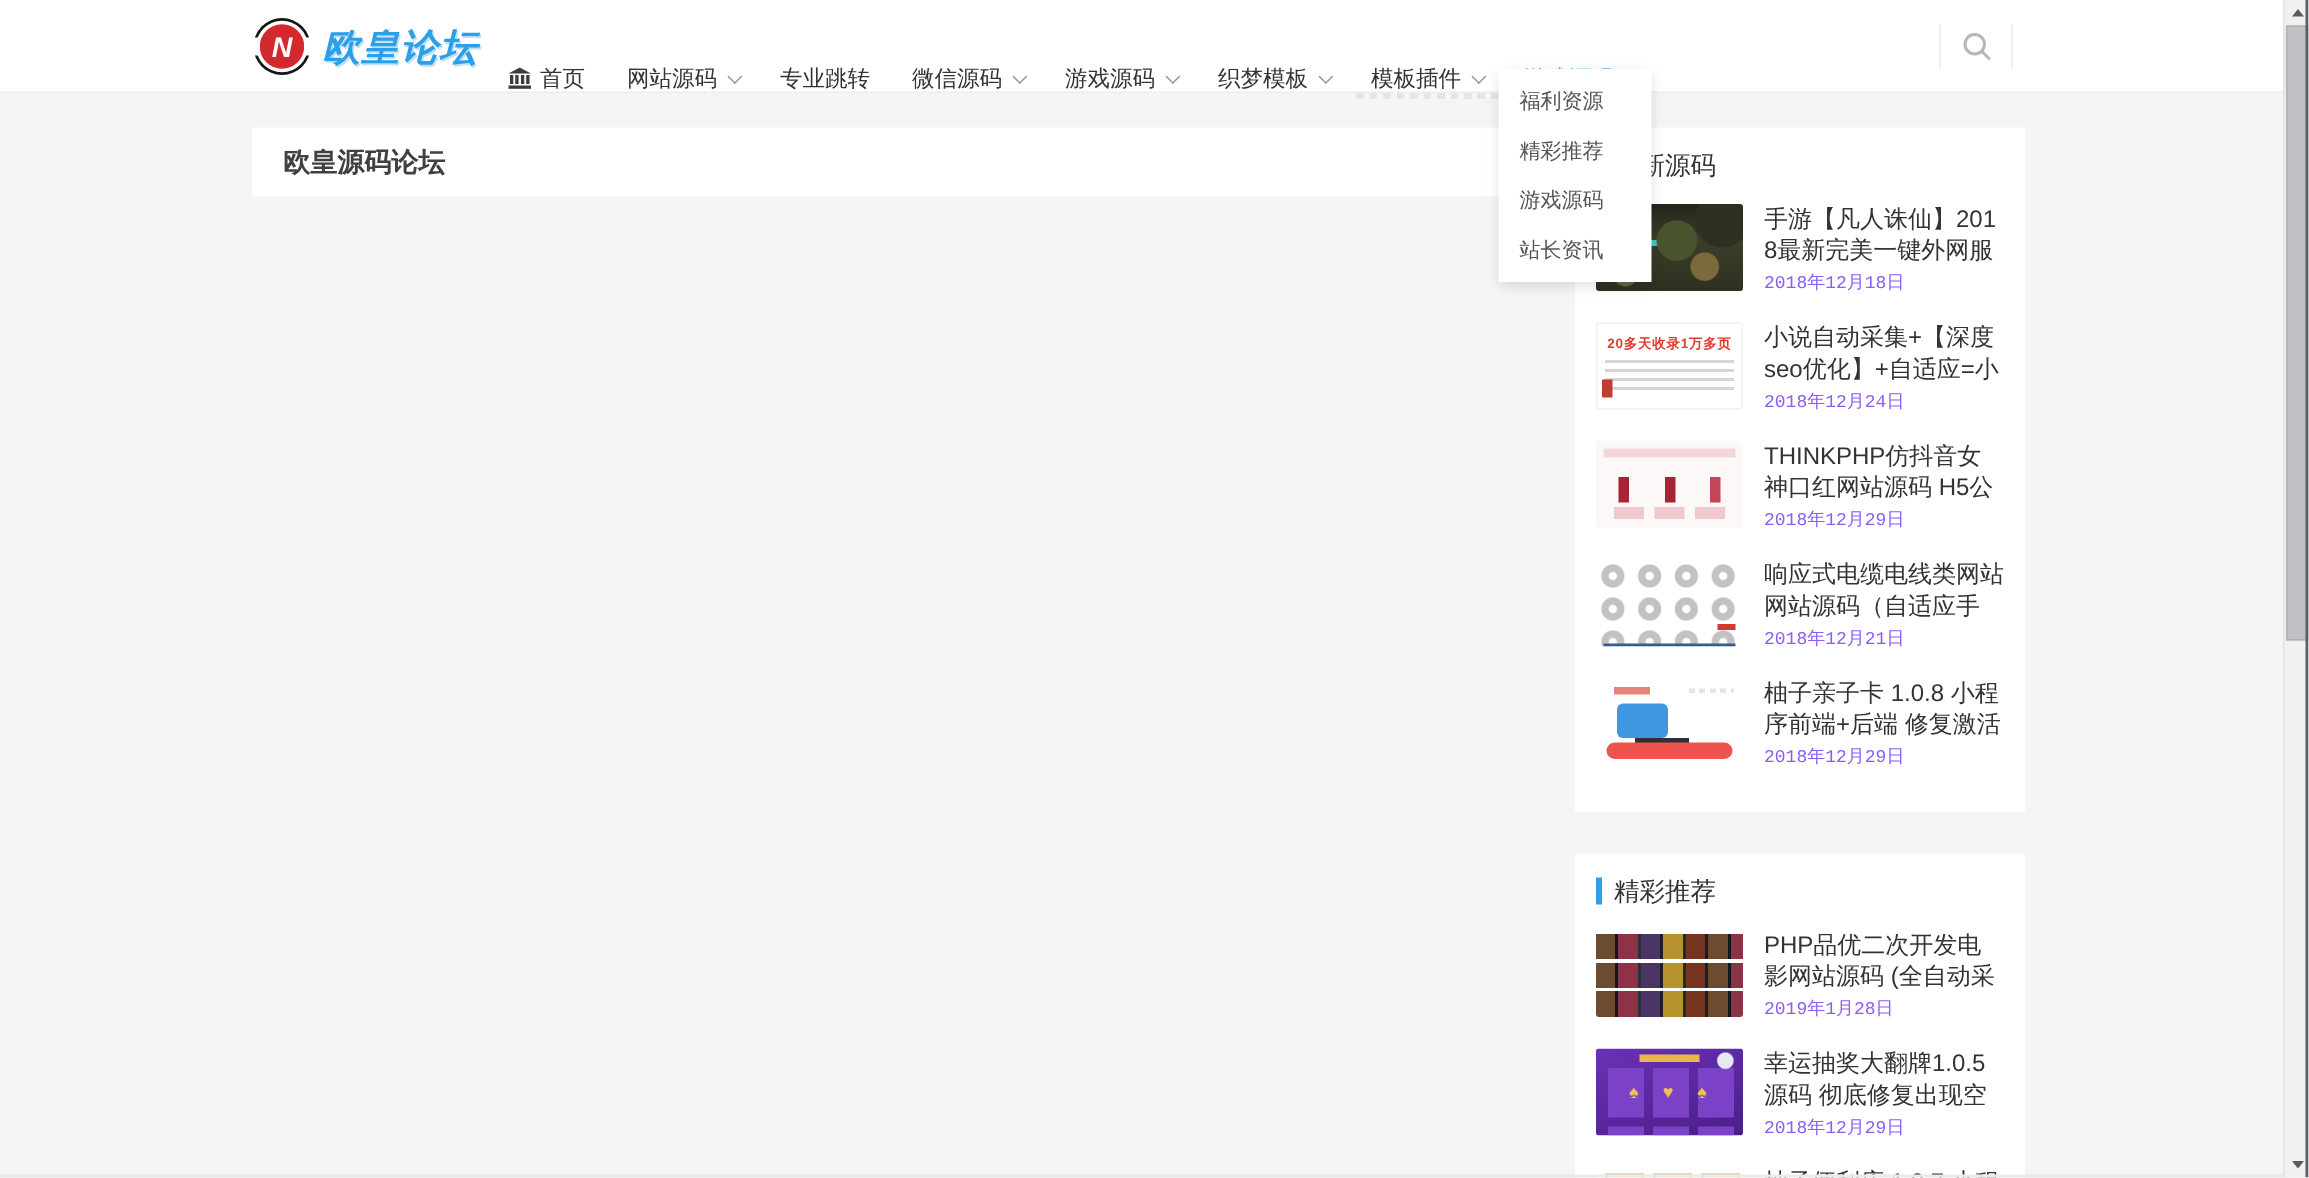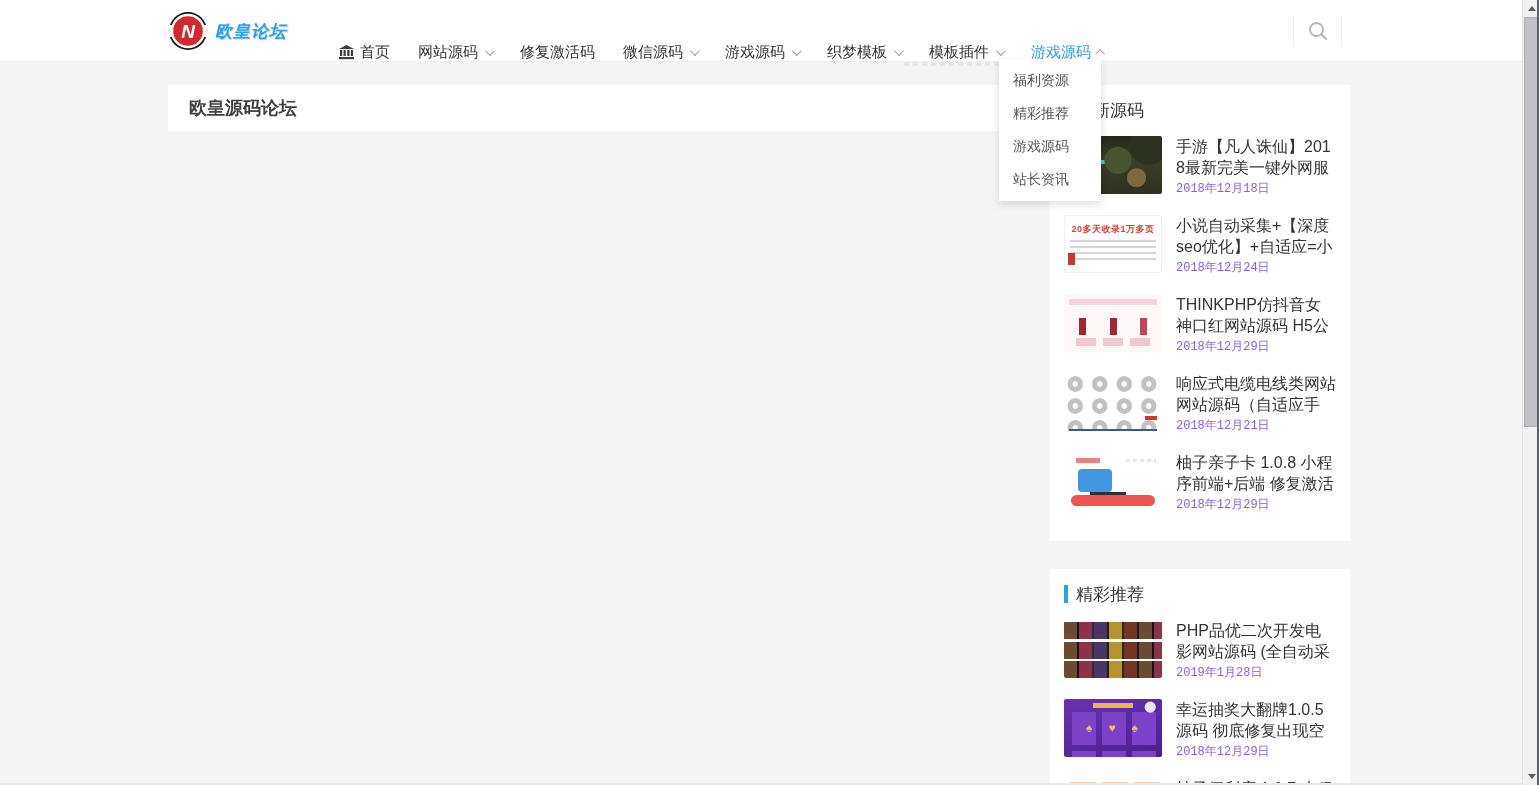--- a/index.html
+++ b/index.html
@@ -12,21 +12,21 @@
   }
 
   
   .header{
     position:absolute; left:0; top:0; width:1522px; height:62px;
     background:#fff; border-bottom:1px solid #ededed; z-index:10;
   }
   .logo{ position:absolute; left:168px; top:11px; display:flex; align-items:center; gap:7px; cursor:pointer; }
   .logo-emblem{ width:40px; height:40px; display:block; }
   .logo-text{
-    font-size:17px; font-weight:bold; font-style:italic;
+    font-size:25px; font-weight:bold; font-style:italic;
     color:#2b9fe8; letter-spacing:1px;
     text-shadow:1px 1px 0 #bfe0f7;
   }
   .nav{ position:absolute; left:324px; top:0; height:62px; display:flex; align-items:flex-end; }
   .nav-item{
     display:flex; align-items:center; margin:0 14px; font-size:15px;
     color:#333; text-decoration:none; cursor:pointer; white-space:nowrap;
   }
   .nav-item.active .nav-label{ color:#2b9fe8; }
   .bank-icon{ width:17px; height:15px; margin-right:5px; display:inline-block; }
@@ -48,21 +48,21 @@
 
   
   .artifact{
     position:absolute; left:904px; top:60px; width:100px; height:6px; z-index:5;
     background:repeating-linear-gradient(90deg,#e2e2e2 0 5px, transparent 5px 9px);
     opacity:.8;
   }
 
   
   .dropdown{
-    position:absolute; left:999px; top:59px; width:102px; z-index:30;
+    position:absolute; left:999px; top:46px; width:102px; z-index:30;
     background:#fff; box-shadow:0 3px 9px rgba(0,0,0,.13); padding:5px 0;
   }
   .dropdown-item{
     display:block; height:33px; line-height:33px; padding:0 14px;
     font-size:14px; color:#555; cursor:pointer; white-space:nowrap;
   }
 
   
   .main-card{
     position:absolute; left:168px; top:85px; width:842px; height:46px;
@@ -225,21 +225,21 @@
     <span class="nav-label">首页</span>
 
   </a>
       <a class="nav-item">
 
     <span class="nav-label">网站源码</span>
     <i class="caret"></i>
   </a>
       <a class="nav-item">
 
-    <span class="nav-label">修复激活码</span>
+    <span class="nav-label">专业跳转</span>
 
   </a>
       <a class="nav-item">
 
     <span class="nav-label">微信源码</span>
     <i class="caret"></i>
   </a>
       <a class="nav-item">
 
     <span class="nav-label">游戏源码</span>

